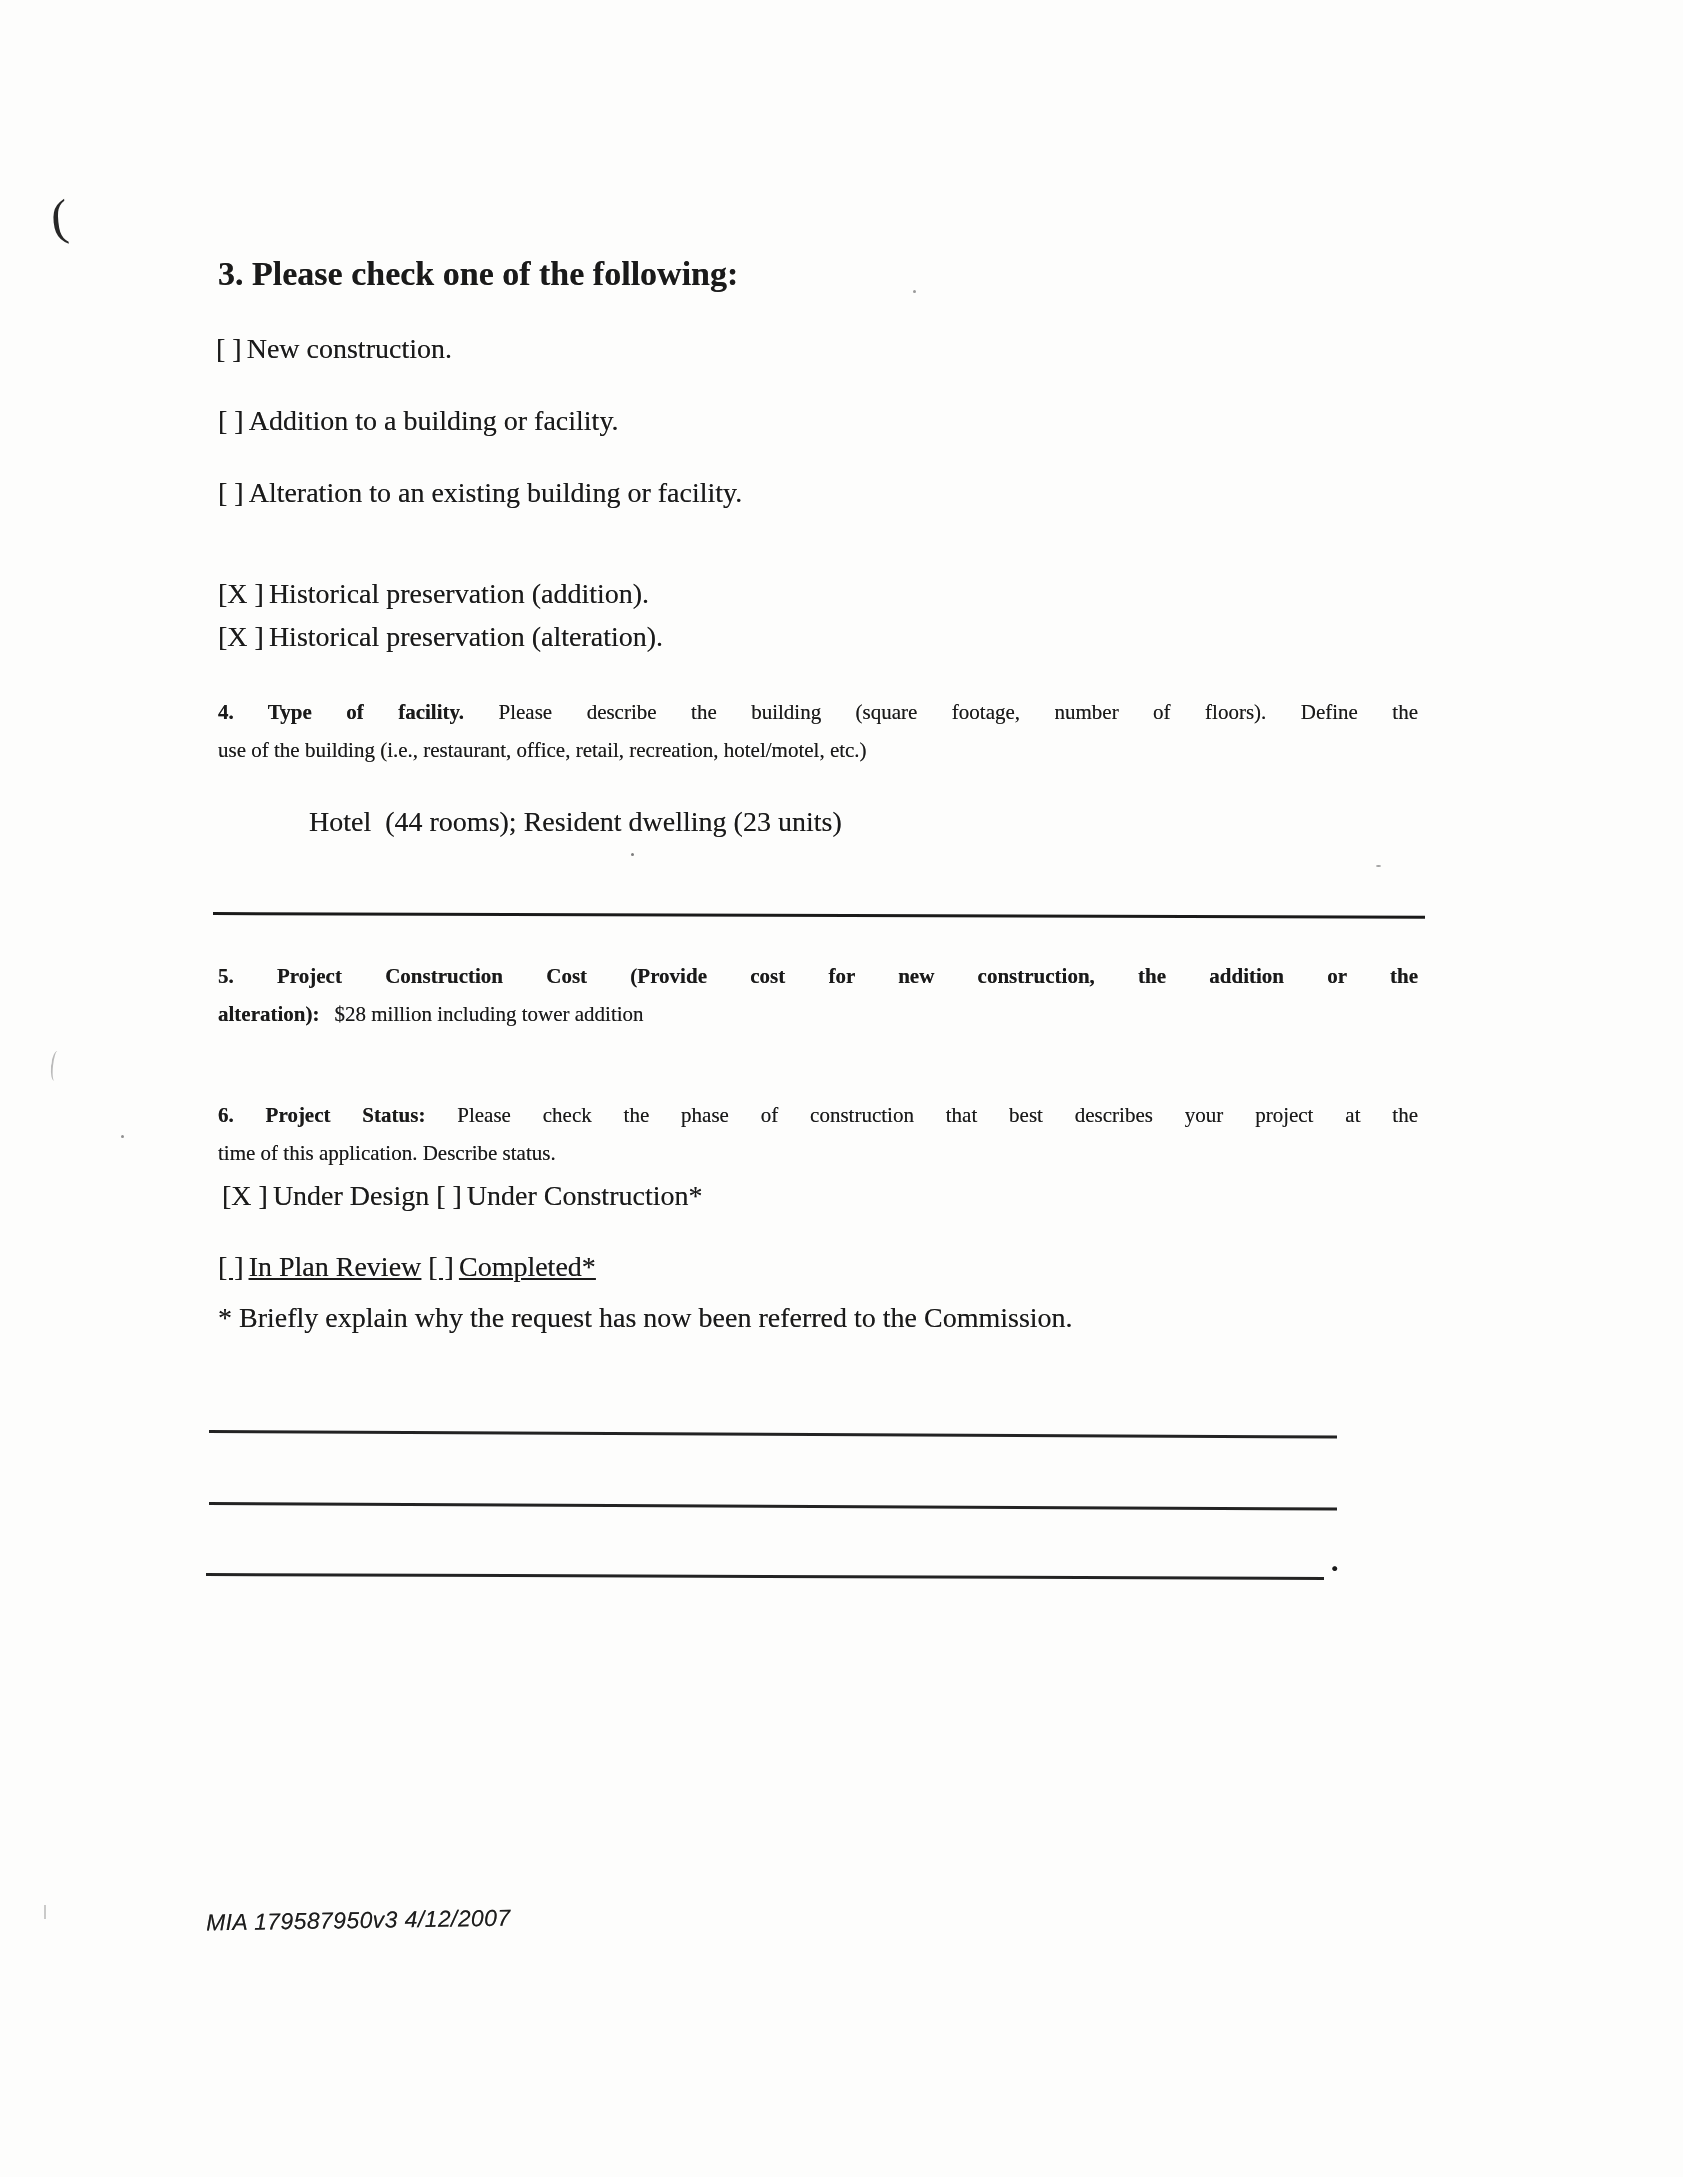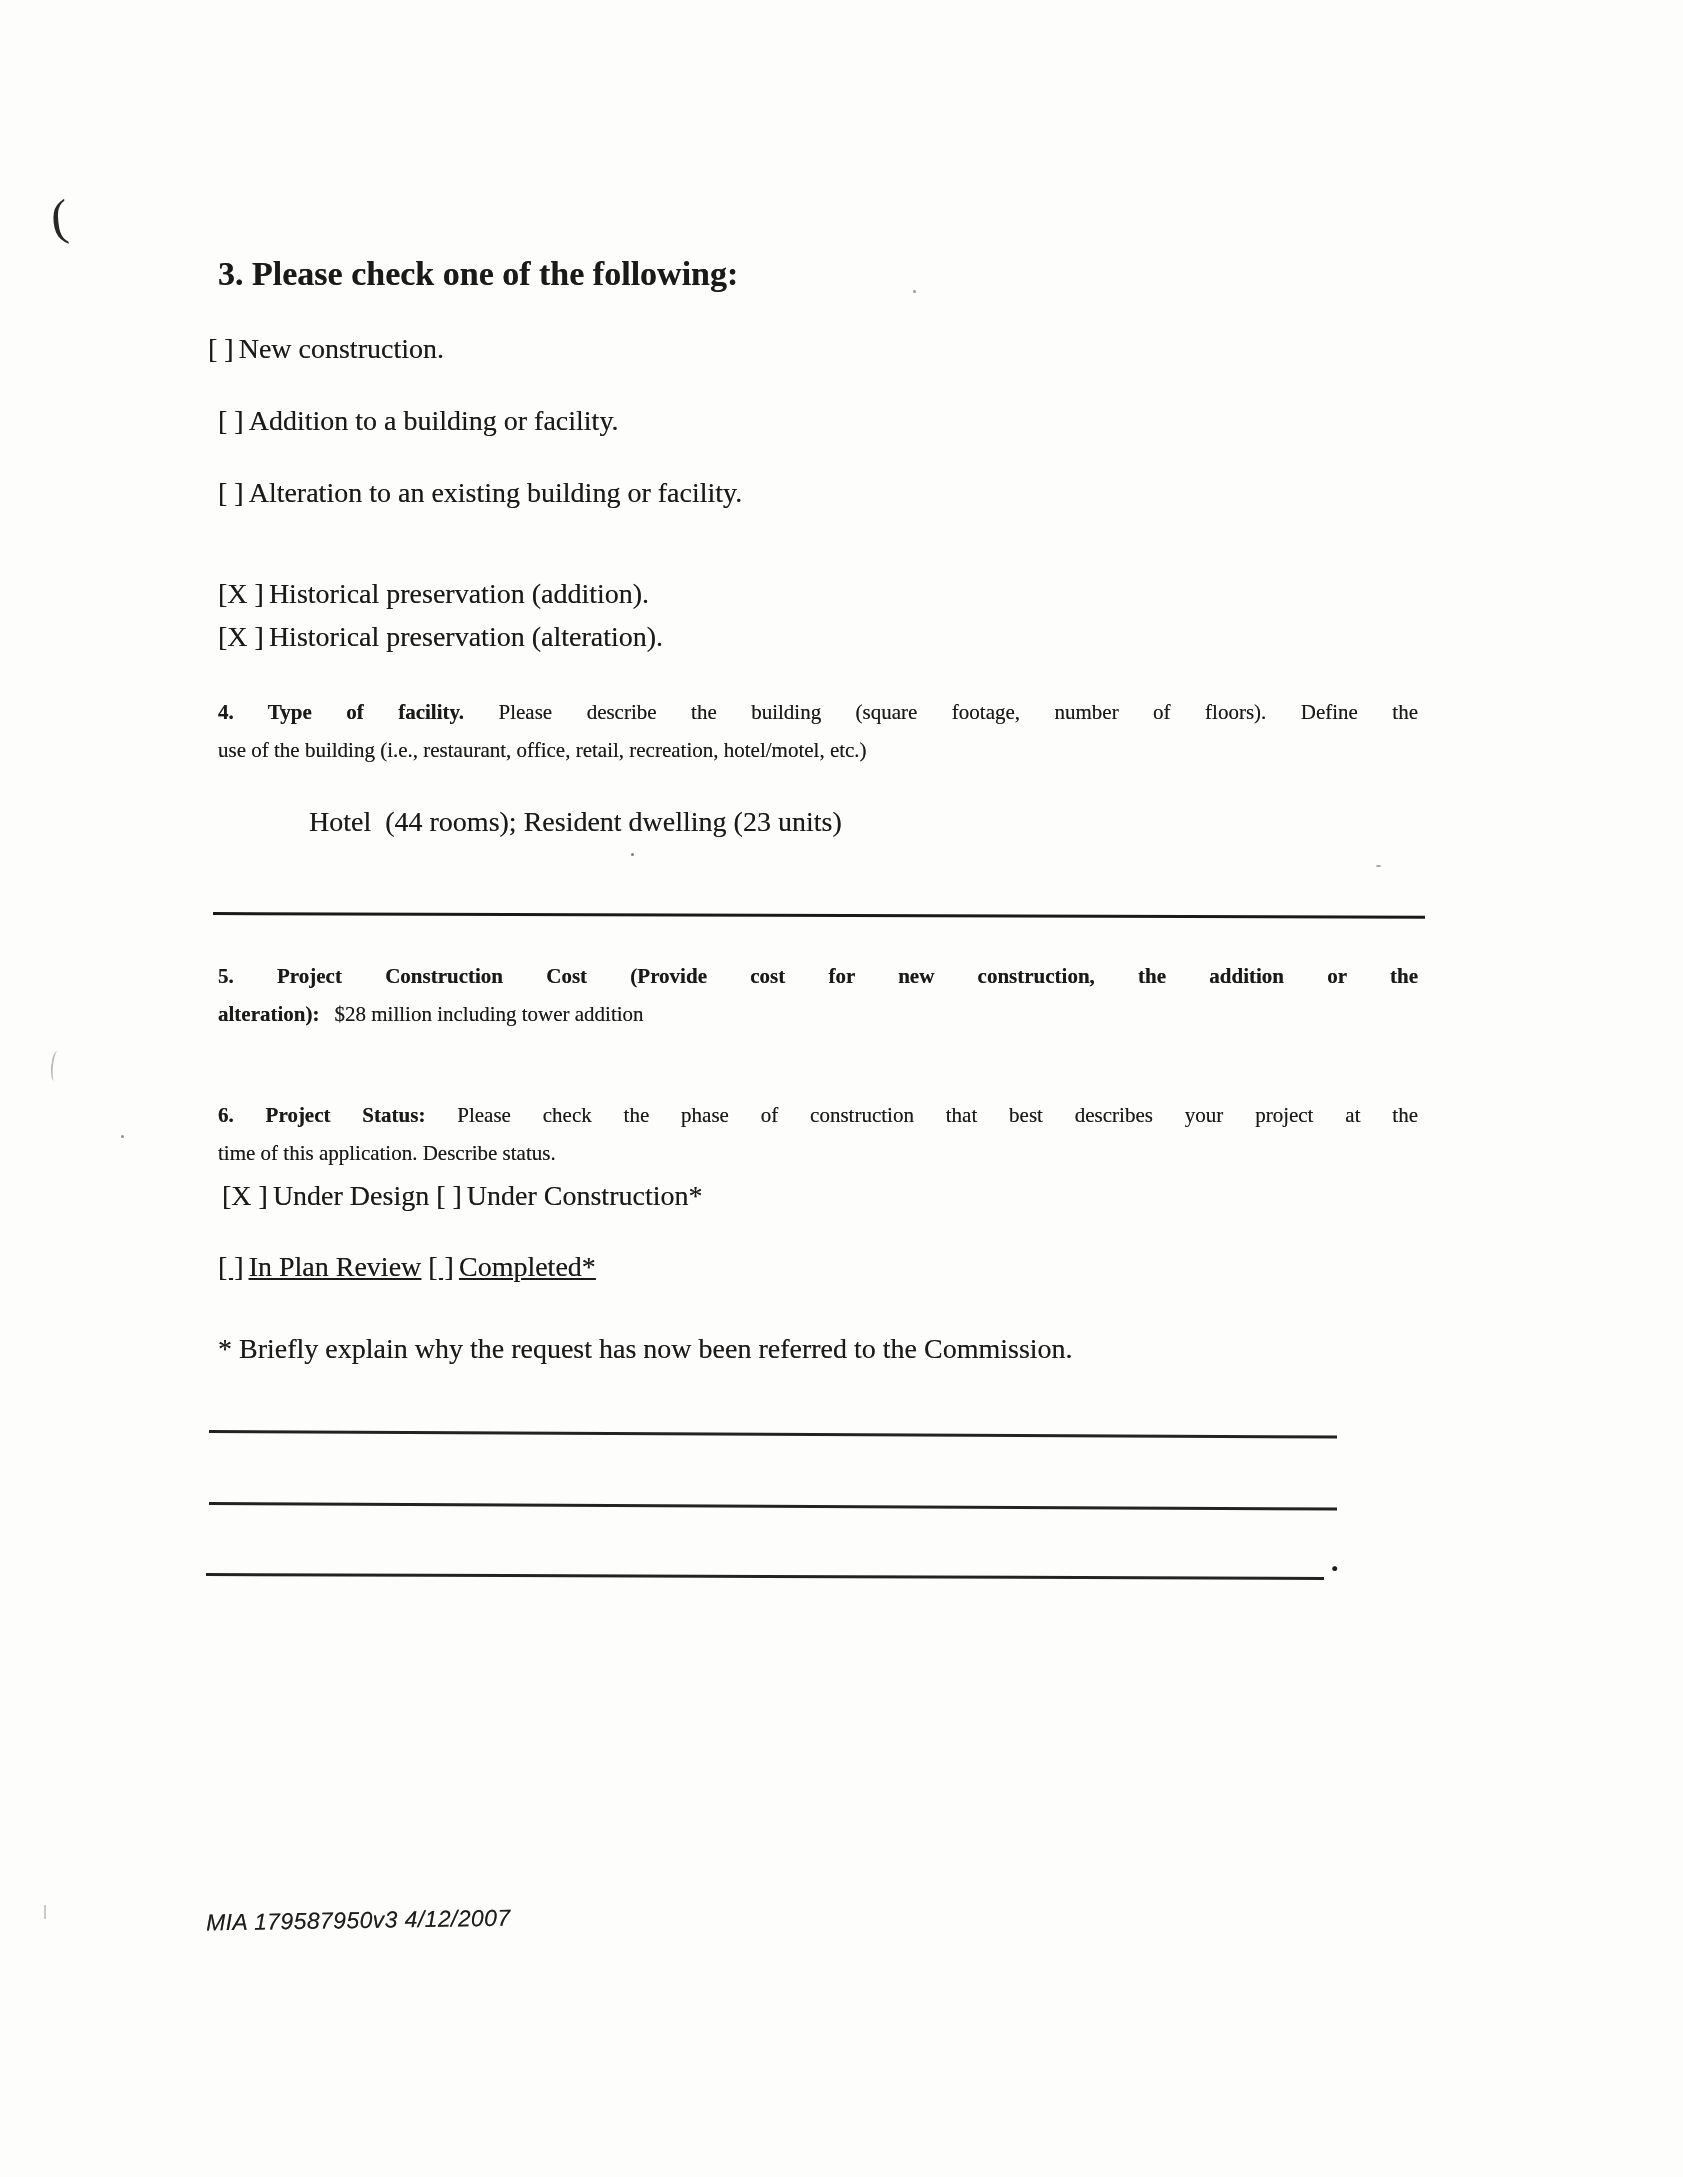--- a/index.html
+++ b/index.html
@@ -34,21 +34,21 @@
 </head>
 <body>
 
 <div class="page">
 
   <span class="abs paren" style="left:51px;top:188px;">(</span>
   <div class="speck" style="left:913px;top:290px;width:3px;height:3px;background:#9a9a9a;"></div>
 
   <div class="abs heading" style="left:218px;top:255px;">3. Please check one of the following:</div>
 
-  <div class="abs txt" style="left:208px;top:332px;">
+  <div class="abs txt" style="left:216px;top:332px;">
     <span class="box">[ ]</span><span>New construction.</span>
   </div>
   <div class="abs txt" style="left:218px;top:404px;">
     <span class="box">[ ]</span><span>Addition to a building or facility.</span>
   </div>
   <div class="abs txt" style="left:218px;top:476px;text-align:center;">
     <span class="box">[ ]</span><span>Alteration to an existing building or facility.</span>
   </div>
   <div class="abs txt" style="left:218px;top:577px;">
     <span class="box">[X ]</span><span>Historical preservation (addition).</span>
@@ -90,21 +90,21 @@
     <div>time of this application. Describe status.</div>
   </div>
 
   <div class="abs txt" style="left:222px;top:1179px;">
     <span class="box">[X ]</span><span>Under Design</span><span class="box pairgap">[ ]</span><span>Under Construction*</span>
   </div>
   <div class="abs txt" style="left:218px;top:1250px;text-decoration:underline;">
     <span class="box">[ ]</span><span>In Plan Review</span><span class="box pairgap">[ ]</span><span>Completed*</span>
   </div>
 
-  <div class="abs txt" style="left:218px;top:1332px;">* Briefly explain why the request has now been referred to the Commission.</div>
+  <div class="abs txt" style="left:218px;top:1301px;">* Briefly explain why the request has now been referred to the Commission.</div>
 
   <div class="abs fill" style="left:209px;top:1430px;width:1128px;"></div>
   <div class="abs fill" style="left:209px;top:1502px;width:1128px;"></div>
   <div class="abs fill" style="left:206px;top:1573px;width:1118px;transform:rotate(.2deg);"></div>
   <span class="abs period" style="left:1331px;top:1544px;">.</span>
 
   <div class="tick" style="left:44px;top:1905px;height:14px;"></div>
   <div class="abs footer" style="left:206px;top:1907px;">MIA 179587950v3 4/12/2007</div>
 
 </div>

